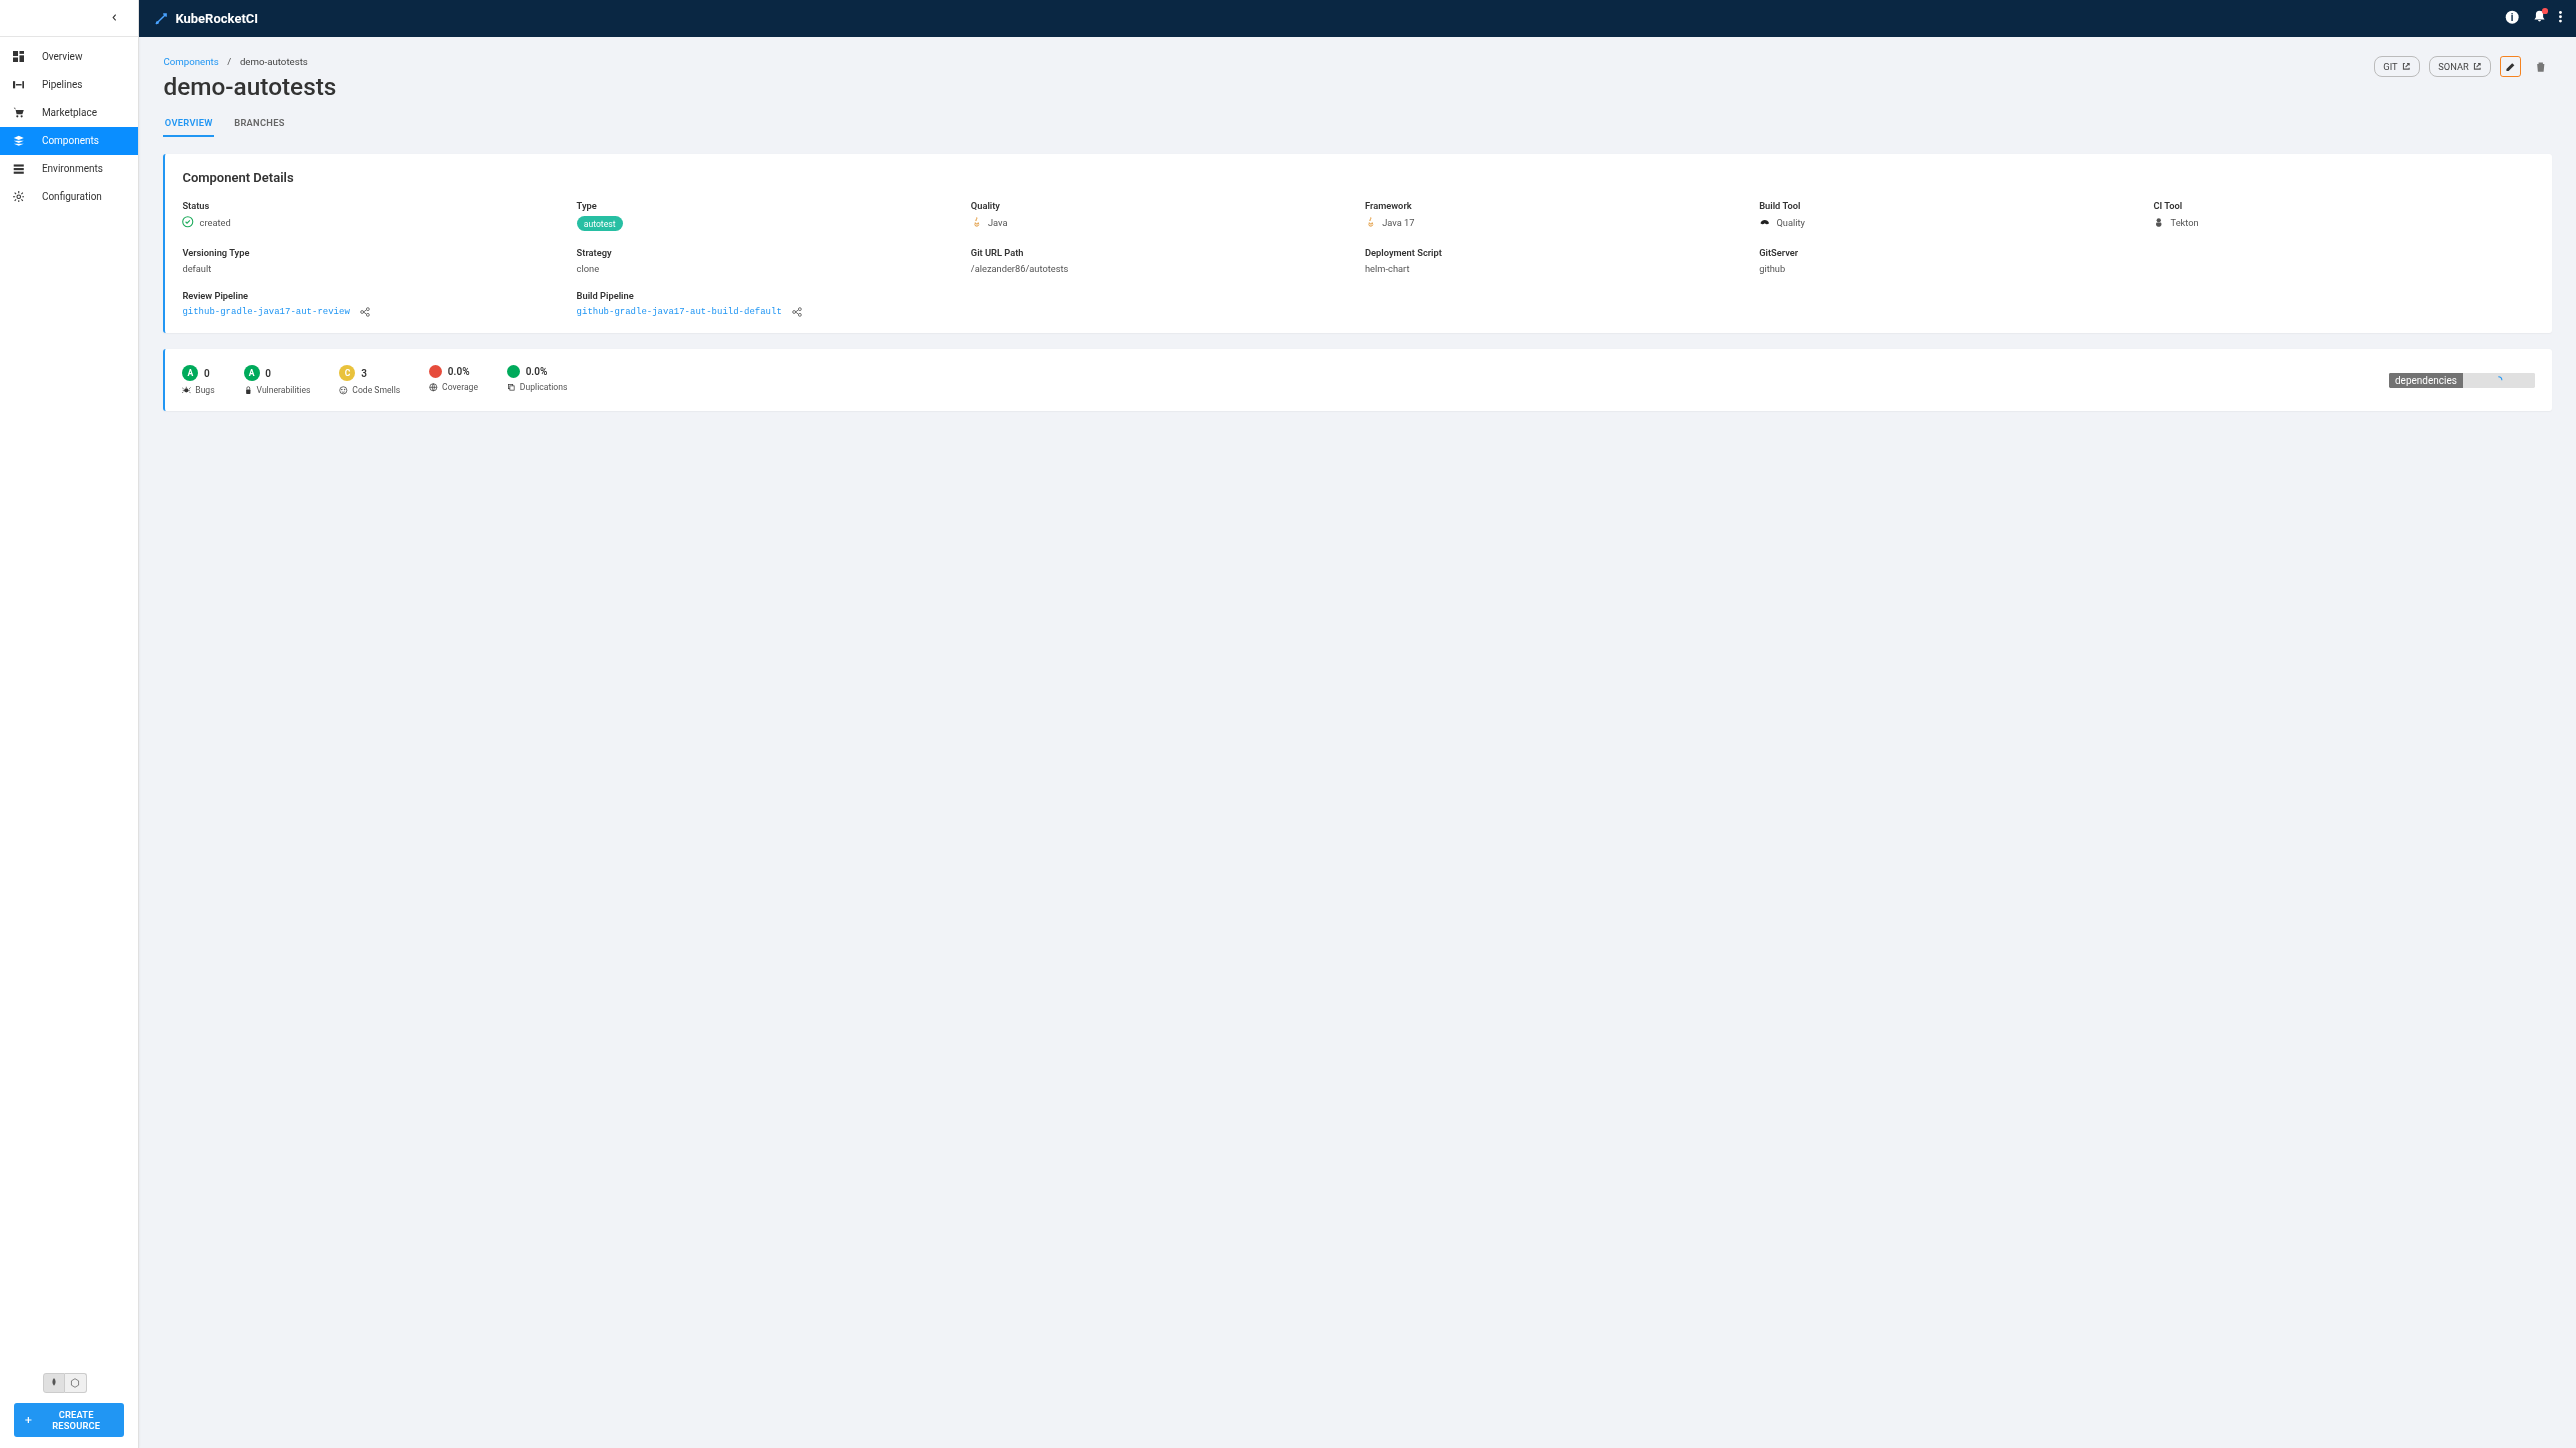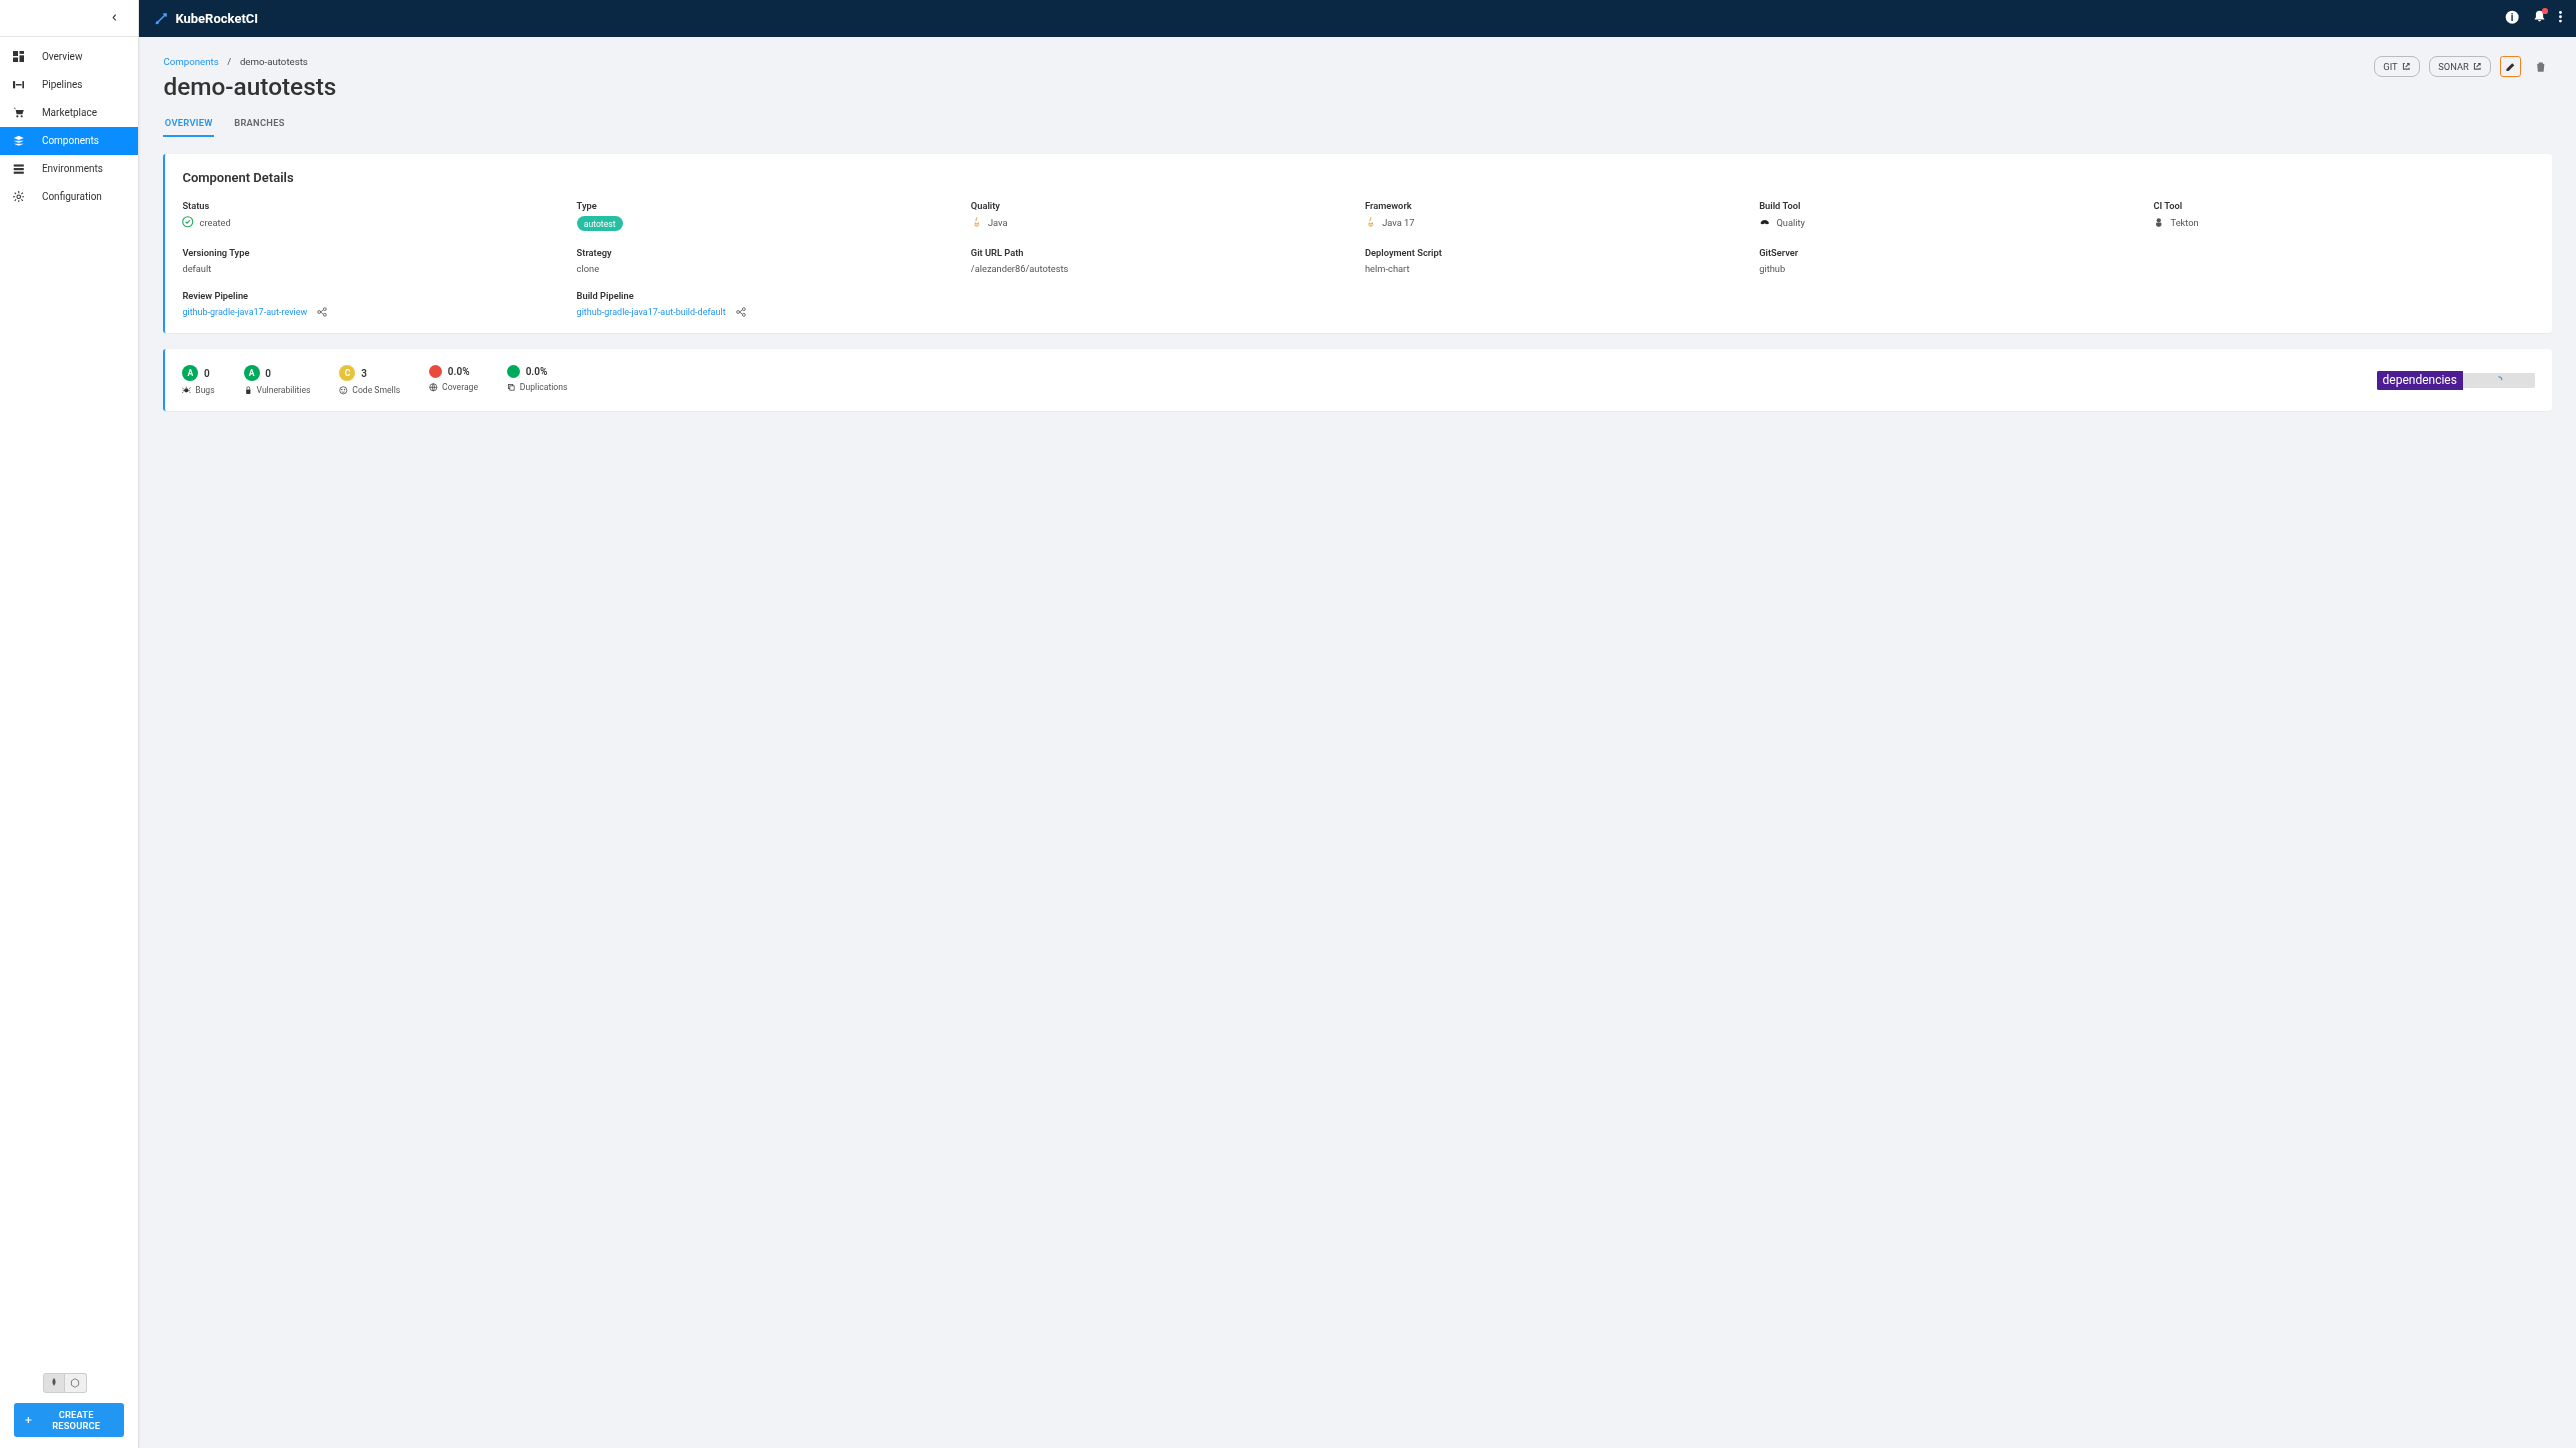--- a/index.html
+++ b/index.html
@@ -68,26 +68,26 @@
 .qmetric { display: flex; flex-direction: column; gap: 4.3px; }
 .qval { display: flex; align-items: center; gap: 5.7px; font-size: 10px; font-weight: 600; color: #333; }
 .qlabel { display: flex; align-items: center; gap: 4.3px; font-size: 8.6px; color: #555; }
 .rating-circle { width: 16px; height: 16px; border-radius: 50%; display: flex; align-items: center; justify-content: center; color: #fff; font-size: 8.6px; font-weight: 700; }
 .rating-A { background: #00aa5b; }
 .rating-C { background: #e9c23c; }
 .dot-red { width: 13px; height: 13px; border-radius: 50%; background: #e64c3c; }
 .dot-green { width: 13px; height: 13px; border-radius: 50%; background: #00aa5b; }
 
 .deps-row { display: flex; align-items: center; margin-left: auto; }
-.deps-label { background: #4c1d95; color: #fff; font-size: 12px; padding: 2.2px 5.7px; border-radius: 1.4px 0 0 1.4px; text-align: center; }
+.deps-label { background: #737373; color: #fff; font-size: 10px; padding: 2.2px 5.7px; border-radius: 1.4px 0 0 1.4px; text-align: center; }
 .deps-loading { background: #e0e0e0; width: 72px; height: 14.4px; display:flex; align-items:center; justify-content:center; border-radius: 0 1.4px 1.4px 0; }
 
 .two-col { grid-column: span 1; }
 .pipeline-link { display:flex; align-items:center; gap:10px; }
-.pipeline-link a { font-size: 9px; }
+.pipeline-link a { font-size: 9px; font-family: Liberation Mono, monospace; }
 </style>
 </head>
 <body>
 
 <div class="app">
   <aside class="sidebar">
     <div class="sidebar-top">
       <svg width="7.2" height="7.2" viewBox="0 0 10 10">
           <path d="M6.5 1 L3 5 L6.5 9" stroke="#333" stroke-width="1.5" fill="none"></path>
         </svg>

